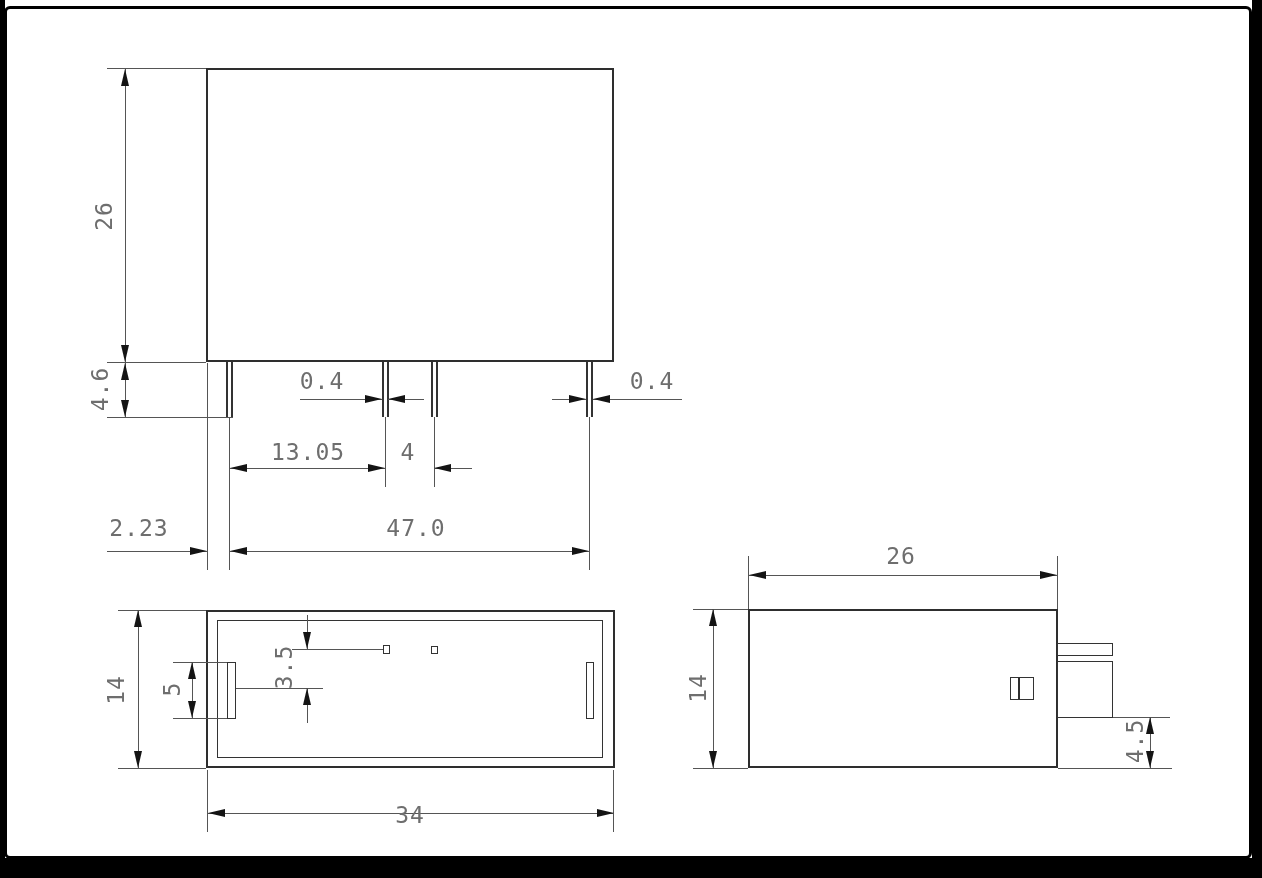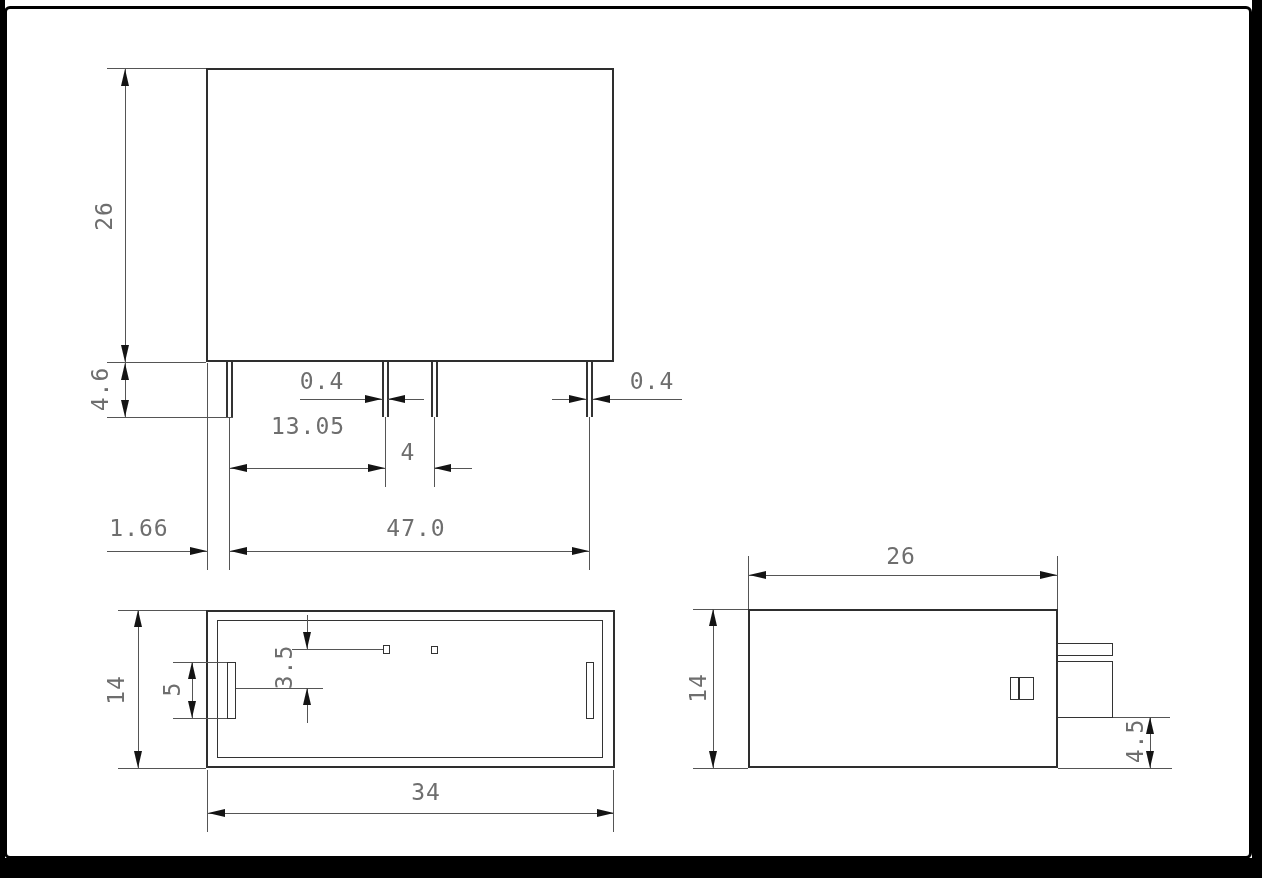--- a/index.html
+++ b/index.html
@@ -68,28 +68,28 @@
 
     <div class="dl" style="left:552px;top:399px;width:34px;height:1px;"></div>
     <div class="dl" style="left:593px;top:399px;width:89px;height:1px;"></div>
     <div class="ar r" style="left:569px;top:395px;"></div>
     <div class="ar l" style="left:593px;top:395px;"></div>
     <span class="lbl" style="left:652px;top:381px;">0.4</span>
 
     <div class="dl" style="left:230px;top:468px;width:155px;height:1px;"></div>
     <div class="ar l" style="left:230px;top:464px;"></div>
     <div class="ar r" style="left:368px;top:464px;"></div>
-    <span class="lbl" style="left:308px;top:426px;">13.05</span>
+    <span class="lbl" style="left:308px;top:452px;">13.05</span>
     <div class="dl" style="left:434px;top:468px;width:38px;height:1px;"></div>
     <div class="ar l" style="left:434px;top:464px;"></div>
     <span class="lbl" style="left:408px;top:452px;">4</span>
 
     <div class="dl" style="left:107px;top:551px;width:100px;height:1px;"></div>
     <div class="ar r" style="left:190px;top:547px;"></div>
-    <span class="lbl" style="left:139px;top:528px;">1.66</span>
+    <span class="lbl" style="left:139px;top:528px;">2.23</span>
     <div class="dl" style="left:230px;top:551px;width:359px;height:1px;"></div>
     <div class="ar l" style="left:230px;top:547px;"></div>
     <div class="ar r" style="left:572px;top:547px;"></div>
     <span class="lbl" style="left:416px;top:528px;">47.0</span>
   </div>
 
   <div>
     <div class="box" style="left:206px;top:610px;width:409px;height:158px;"></div>
     <div class="tbox" style="left:217px;top:620px;width:386px;height:138px;"></div>
     <div class="tbox" style="left:227px;top:662px;width:9px;height:57px;"></div>
@@ -118,21 +118,21 @@
     <div class="dl" style="left:138px;top:610px;width:1px;height:158px;"></div>
     <div class="ar u" style="left:134px;top:610px;"></div>
     <div class="ar d" style="left:134px;top:751px;"></div>
     <span class="lbl rot" style="left:116px;top:690px;">14</span>
 
     <div class="dl" style="left:207px;top:770px;width:1px;height:62px;"></div>
     <div class="dl" style="left:613px;top:770px;width:1px;height:62px;"></div>
     <div class="dl" style="left:207px;top:813px;width:407px;height:1px;"></div>
     <div class="ar l" style="left:208px;top:809px;"></div>
     <div class="ar r" style="left:597px;top:809px;"></div>
-    <span class="lbl" style="left:410px;top:792px;margin-left:16px;">34</span>
+    <span class="lbl" style="left:410px;top:815px;">34</span>
   </div>
 
   <div>
     <div class="box" style="left:748px;top:609px;width:310px;height:159px;"></div>
     <div class="tbox" style="left:1057px;top:643px;width:56px;height:13px;"></div>
     <div class="tbox" style="left:1057px;top:661px;width:56px;height:57px;"></div>
     <div class="tbox" style="left:1010px;top:677px;width:24px;height:23px;"></div>
     <div class="ol" style="left:1018px;top:678px;width:2px;height:21px;"></div>
     <div class="dl" style="left:1113px;top:717px;width:57px;height:1px;"></div>
     <div class="dl" style="left:1058px;top:768px;width:114px;height:1px;"></div>

